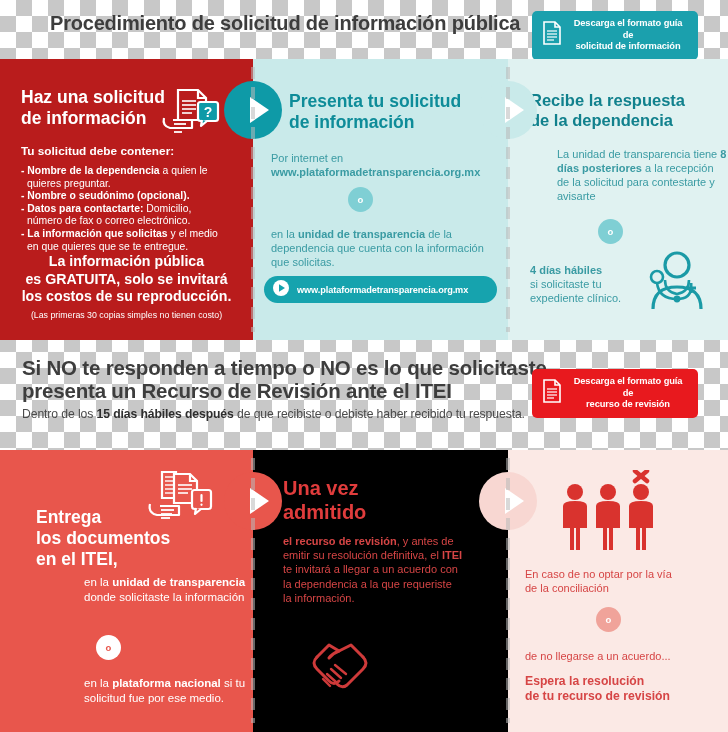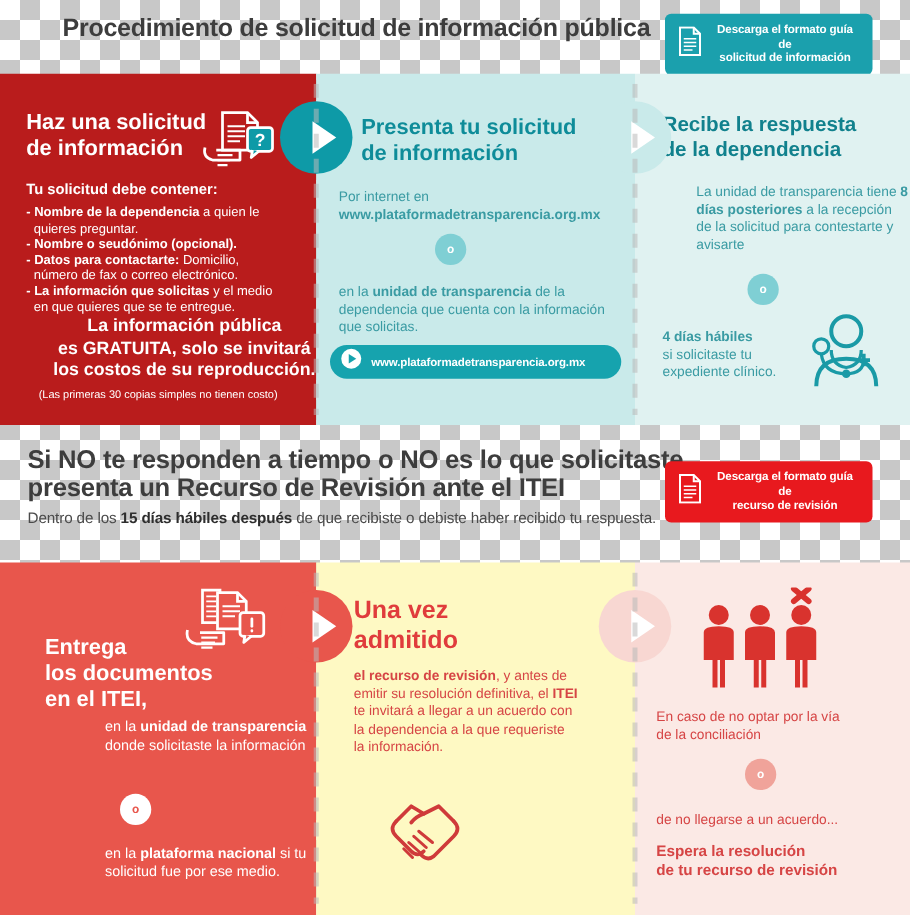--- a/index.html
+++ b/index.html
@@ -57,21 +57,21 @@
   .p1{width:253px;}
   .p2{width:255px;padding-left:12px;}
   .p3{width:220px;}
 
   
   #panel-1{background:#b91c1c;}
   #panel-2{background:#c9eaea;}
   #panel-3{background:#e0f2f1;}
   
   #panel-4{background:#e8564c;}
-  #panel-5{background:#fef9c3;}
+  #panel-5{background:#000000;}
   #panel-6{background:#fbe9e5;}
 
   
   .notch{
     position:absolute;left:-29px;top:22px;width:58px;height:58px;border-radius:50%;
     z-index:3;
   }
   .notch-2{background:#0e9aa7;}
   .notch-3{background:#c9eaea;}
   .notch-5{background:#e8564c;}
@@ -100,21 +100,21 @@
 
   b{font-weight:bold;}
 
   
   #p1-title{position:absolute;left:21px;top:28px;}
   #p1-icon{position:absolute;left:160px;top:27px;}
   #p1-sub{position:absolute;left:21px;top:85px;color:#ffffff;font-size:11.8px;font-weight:bold;}
   #p1-list{position:absolute;left:21px;top:106px;width:216px;}
   #p1-list .li{color:#ffffff;font-size:10.4px;line-height:12.6px;margin-bottom:0px;}
   #p1-free{position:absolute;left:0;top:194px;width:253px;text-align:center;
-           color:#ffffff;font-size:14.2px;font-weight:bold;line-height:17.5px;padding-left:21px;}
+           color:#ffffff;font-size:14.2px;font-weight:bold;line-height:17.5px;}
   #p1-note{position:absolute;left:0;top:251px;width:253px;text-align:center;
            color:#ffffff;font-size:8.8px;}
 
   
   #p2-title{position:absolute;left:36px;top:32px;}
   #p2-por{position:absolute;left:18px;top:92px;width:225px;}
   #p2-o{position:absolute;left:95px;top:128px;}
   #p2-unidad{position:absolute;left:18px;top:168px;width:216px;}
   #p2-link{
     position:absolute;left:11px;top:217px;width:233px;height:27px;

